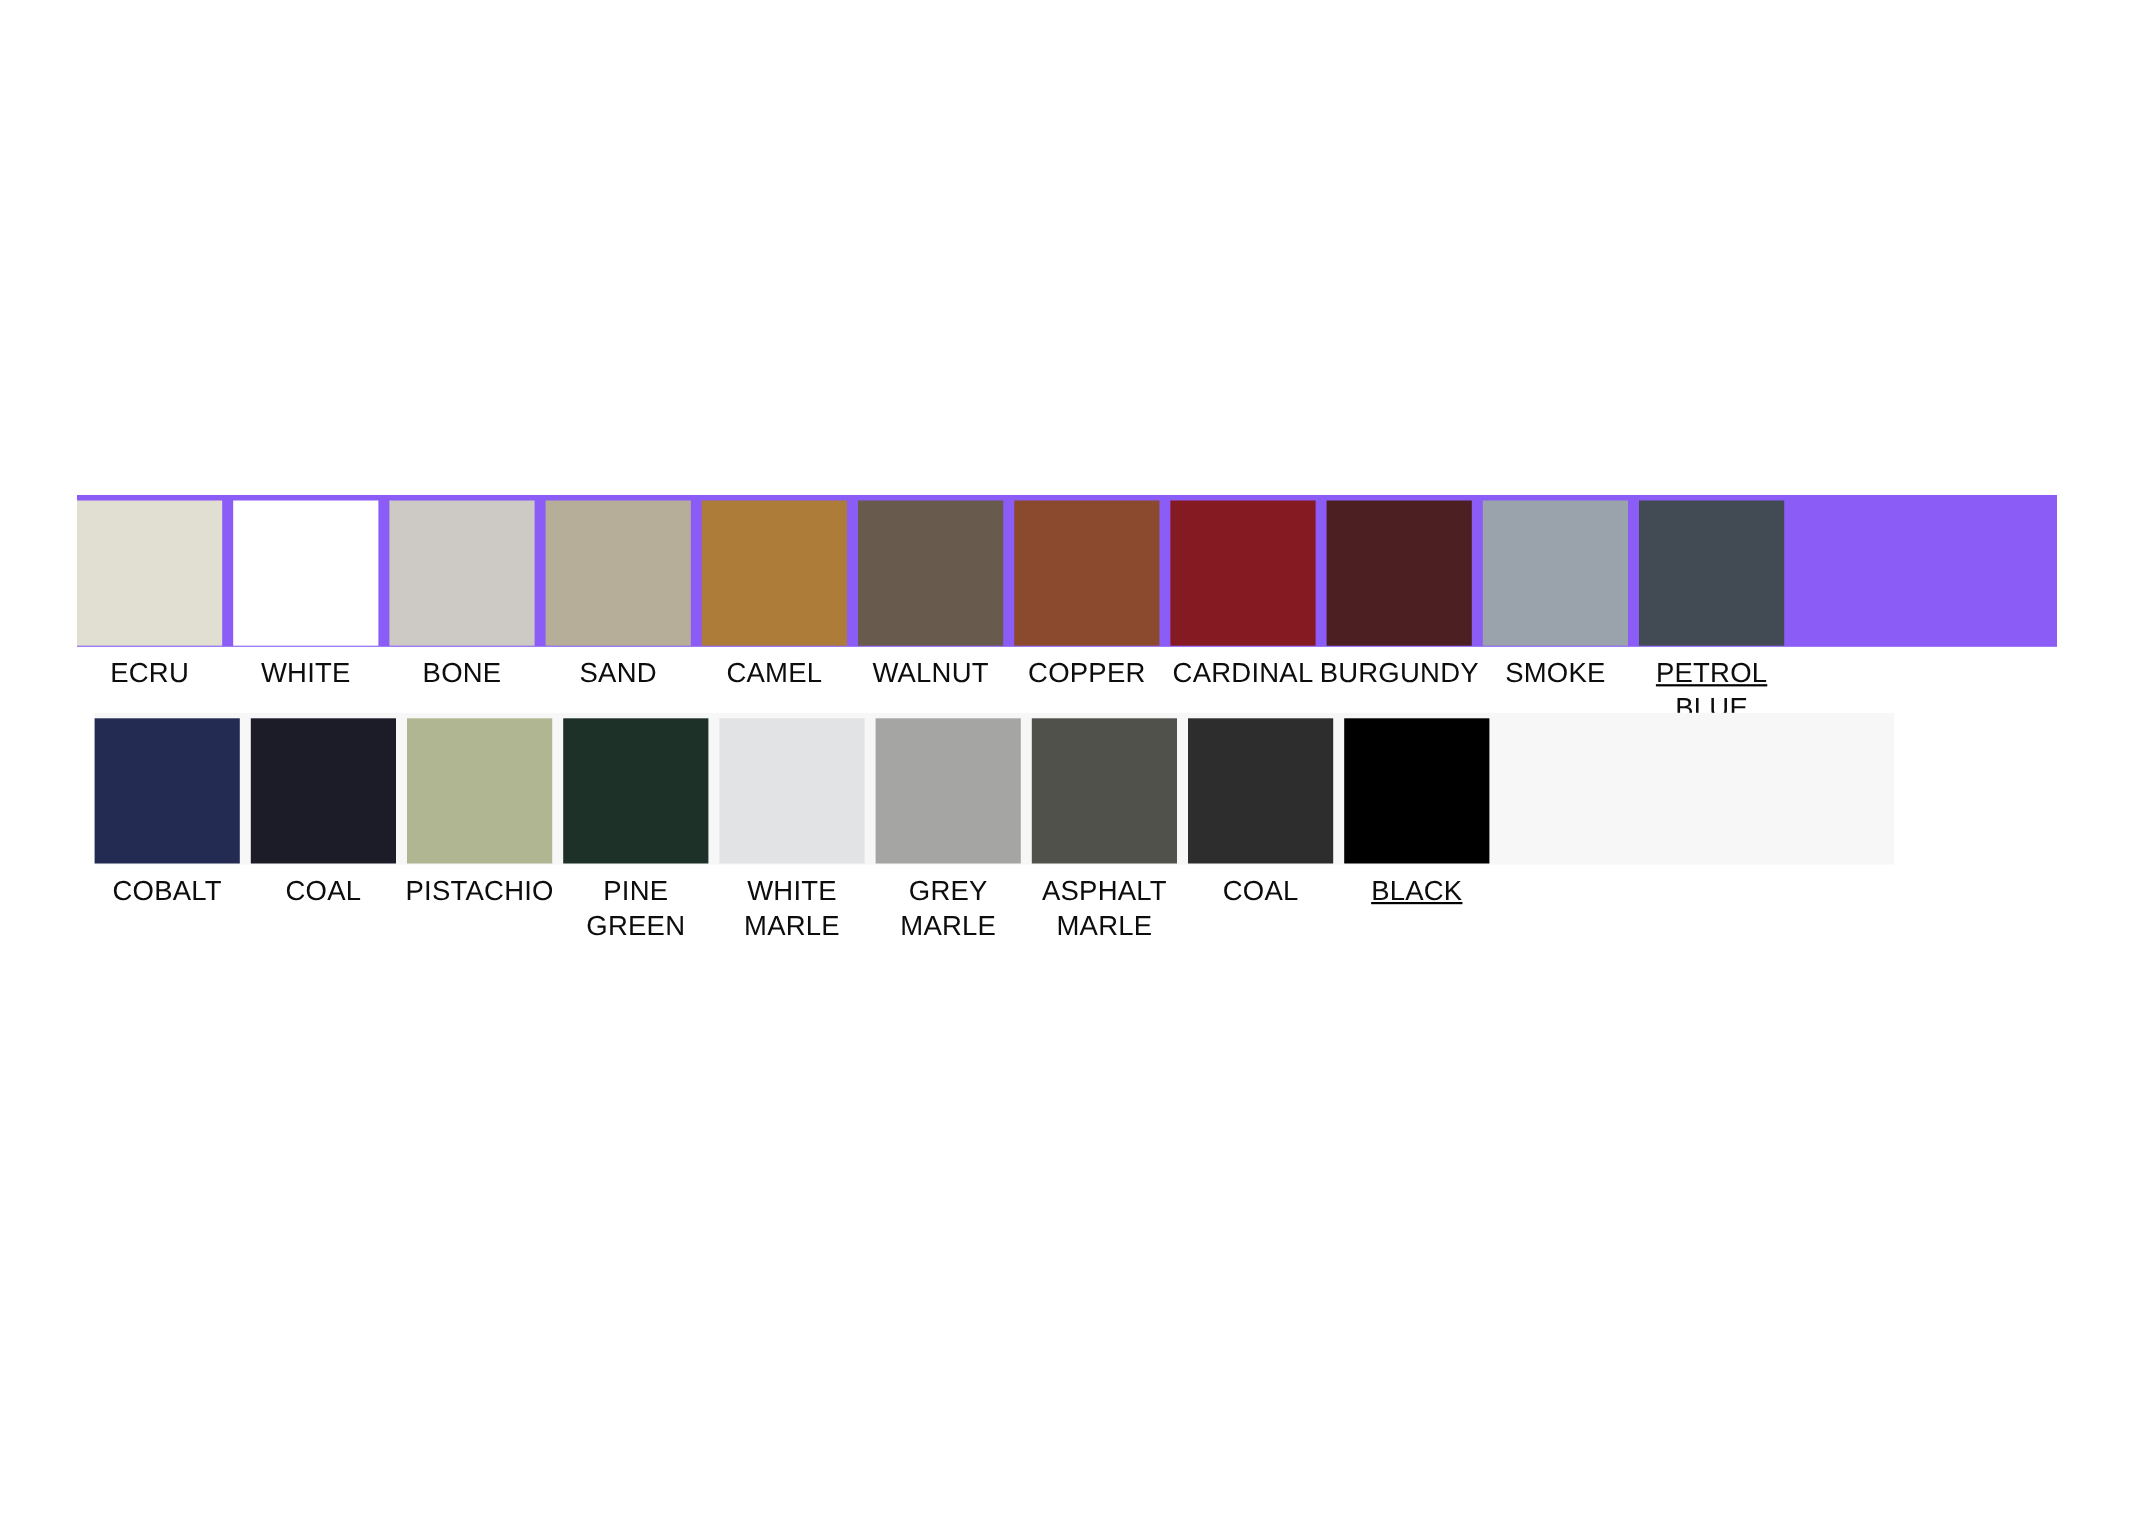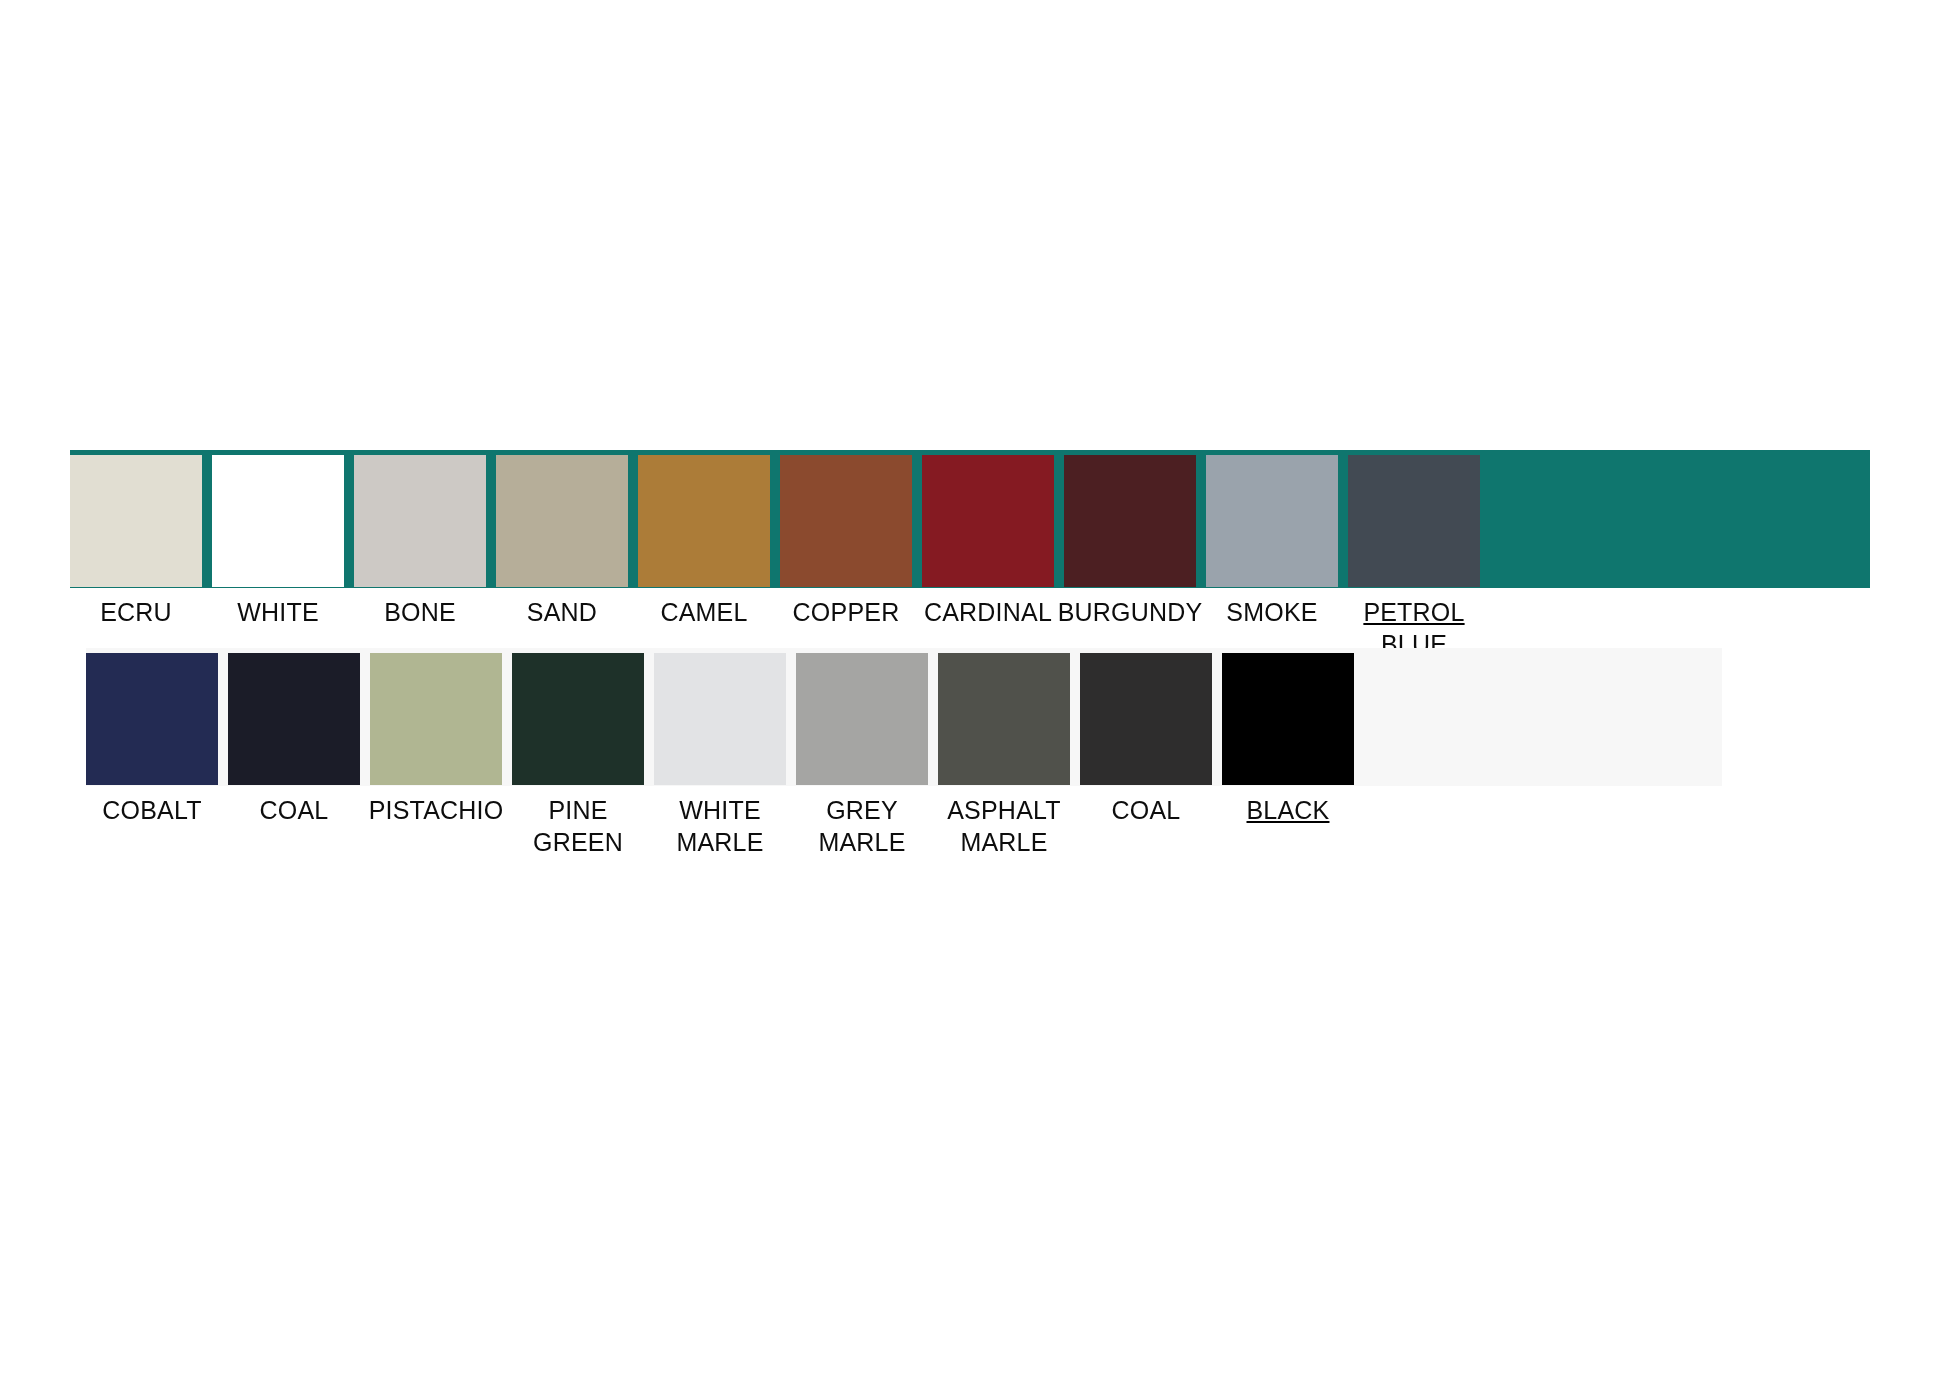--- a/index.html
+++ b/index.html
@@ -56,40 +56,44 @@
     text-align: center;
     letter-spacing: 0.2px;
     white-space: normal;
     word-spacing: 200px;
   }
 </style>
 </head>
 <body>
 
 <div id="palette-page" style="background-color: rgb(255, 255, 255);">
-  <div class="swatch-row" id="swatch-row-1" style="background-color: #0f766e;">
+  <div class="swatch-row" id="swatch-row-1" style="background-color: #8b5cf6;">
       <div class="swatch-cell">
         <div class="swatch-chip" style="background-color: rgb(225, 222, 210);"></div>
         <div class="swatch-label">ECRU</div>
       </div>
       <div class="swatch-cell">
         <div class="swatch-chip" style="background-color: rgb(255, 255, 255);"></div>
         <div class="swatch-label">WHITE</div>
       </div>
       <div class="swatch-cell">
         <div class="swatch-chip" style="background-color: rgb(205, 201, 197);"></div>
         <div class="swatch-label">BONE</div>
       </div>
       <div class="swatch-cell">
         <div class="swatch-chip" style="background-color: rgb(182, 174, 153);"></div>
         <div class="swatch-label">SAND</div>
       </div>
       <div class="swatch-cell">
         <div class="swatch-chip" style="background-color: rgb(172, 124, 56);"></div>
         <div class="swatch-label">CAMEL</div>
+      </div>
+      <div class="swatch-cell">
+        <div class="swatch-chip" style="background-color: rgb(104, 90, 77);"></div>
+        <div class="swatch-label">WALNUT</div>
       </div>
       <div class="swatch-cell">
         <div class="swatch-chip" style="background-color: rgb(139, 74, 46);"></div>
         <div class="swatch-label">COPPER</div>
       </div>
       <div class="swatch-cell">
         <div class="swatch-chip" style="background-color: rgb(133, 26, 34);"></div>
         <div class="swatch-label">CARDINAL</div>
       </div>
       <div class="swatch-cell">

